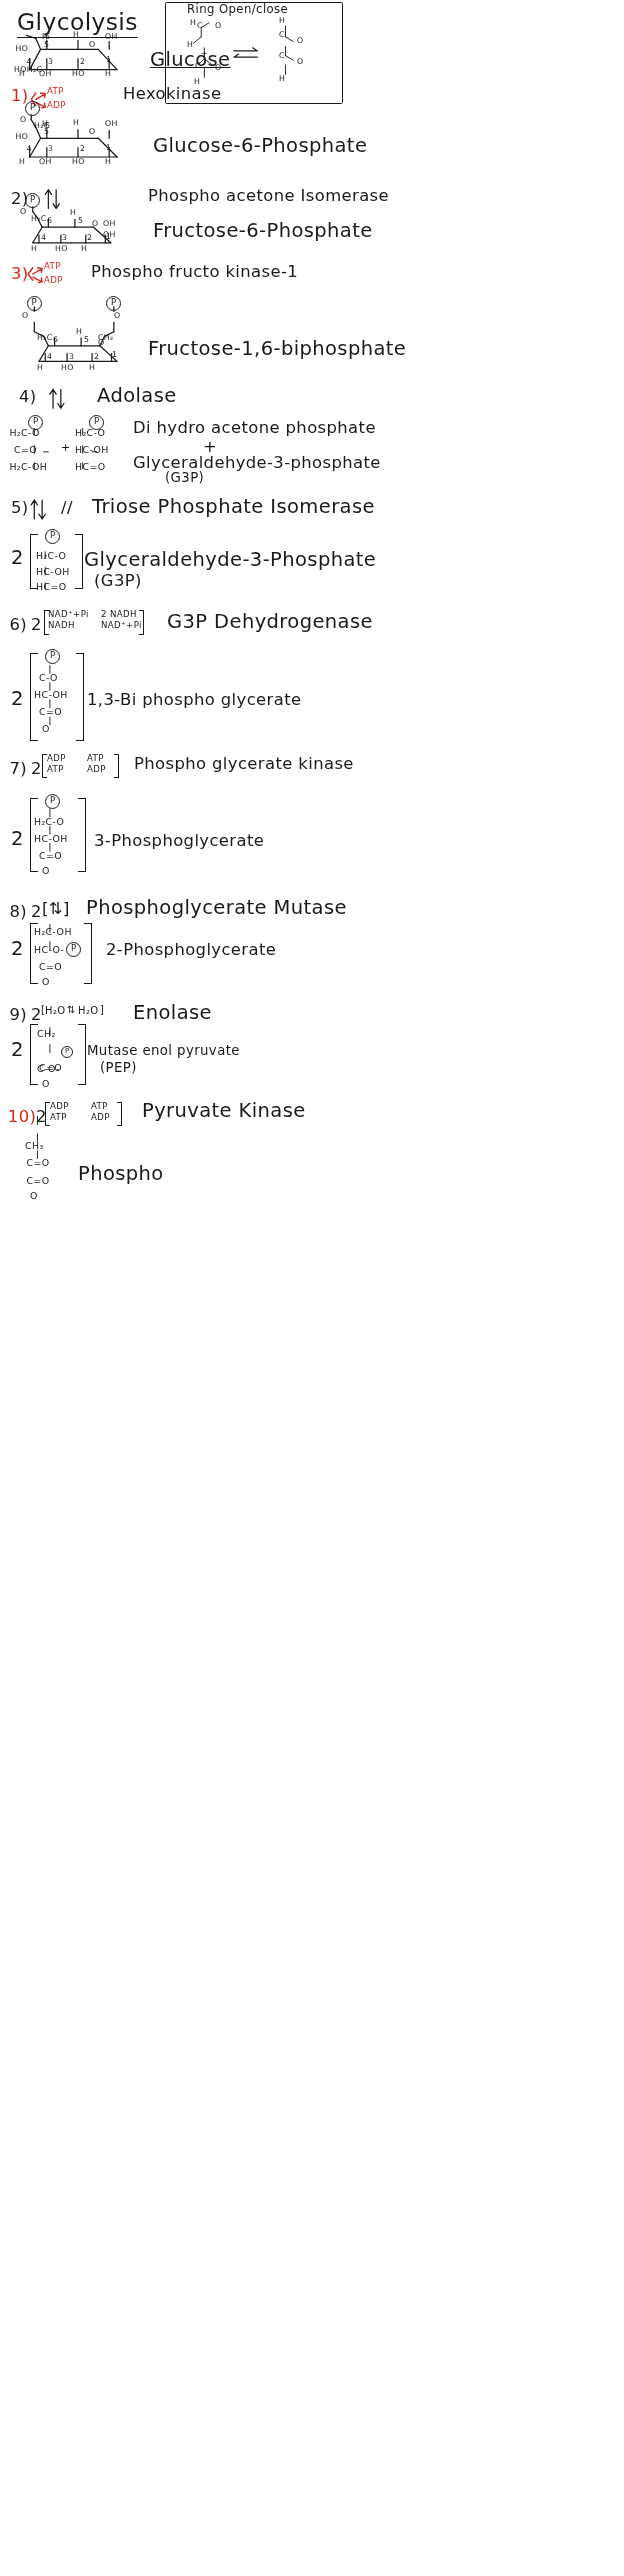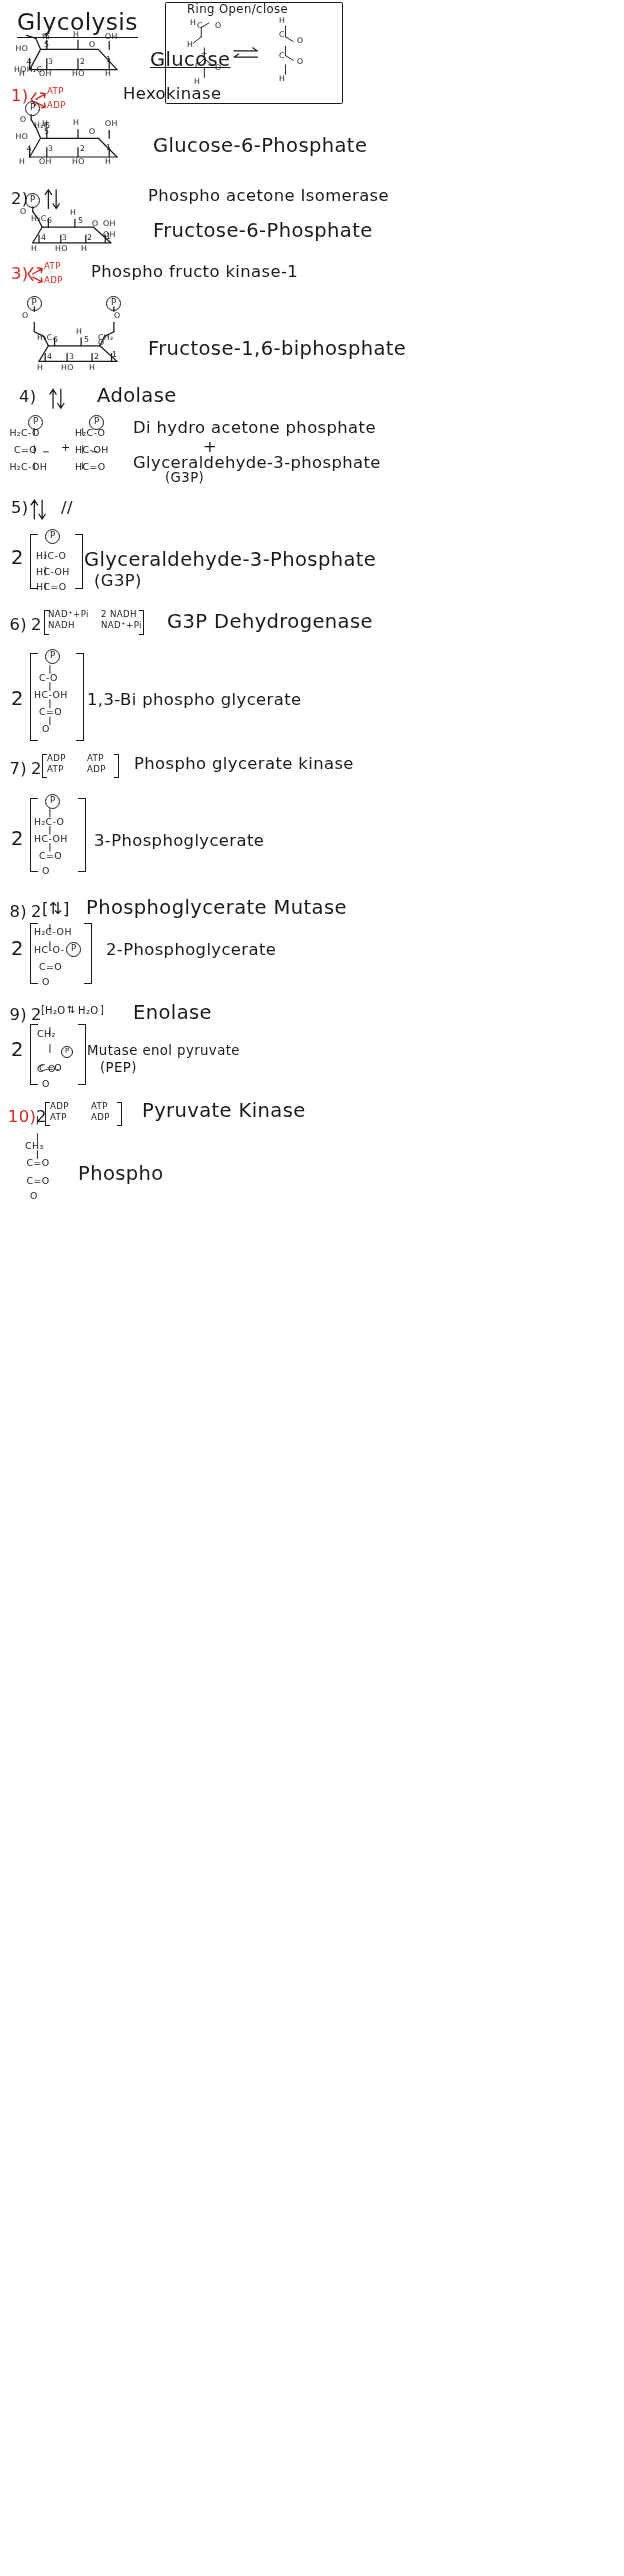--- a/index.html
+++ b/index.html
@@ -375,20 +375,21 @@
   <div class="abs chem hand" style="left:75px; top:428px;">H₂C-O</div>
   <div class="abs chem hand" style="left:75px; top:445px;">HC-OH</div>
   <div class="abs chem hand" style="left:75px; top:462px;">HC=O</div>
   <div class="abs name-sm hand" style="left:133px; top:418px;">Di hydro acetone phosphate</div>
   <div class="abs name-sm hand" style="left:203px; top:437px;">+</div>
   <div class="abs name-sm hand" style="left:133px; top:453px;">Glyceraldehyde-3-phosphate</div>
   <div class="abs name-xs hand" style="left:165px; top:470px;">(G3P)</div>
 
   <div class="abs name-sm hand" style="left:11px; top:498px;">5)</div>
   <div class="abs name-sm hand" style="left:61px; top:498px;">//</div>
+  <div class="abs name hand" style="left:92px; top:495px;">Triose Phosphate Isomerase</div>
 
   <div class="abs name hand" style="left:11px; top:546px;">2</div>
   <div class="bracket" style="left:30px; top:534px; height:53px;"></div>
   <div class="bracket-r" style="left:75px; top:534px; height:53px;"></div>
   <div class="abs" style="left:45px; top:528px;"><span class="pcirc">P</span></div>
   <div class="abs chem hand" style="left:36px; top:551px;">H₂C-O</div>
   <div class="abs chem hand" style="left:36px; top:567px;">HC-OH</div>
   <div class="abs chem hand" style="left:36px; top:582px;">HC=O</div>
   <div class="abs name hand" style="left:84px; top:548px;">Glyceraldehyde-3-Phosphate</div>
   <div class="abs name-sm hand" style="left:94px; top:571px;">(G3P)</div>

